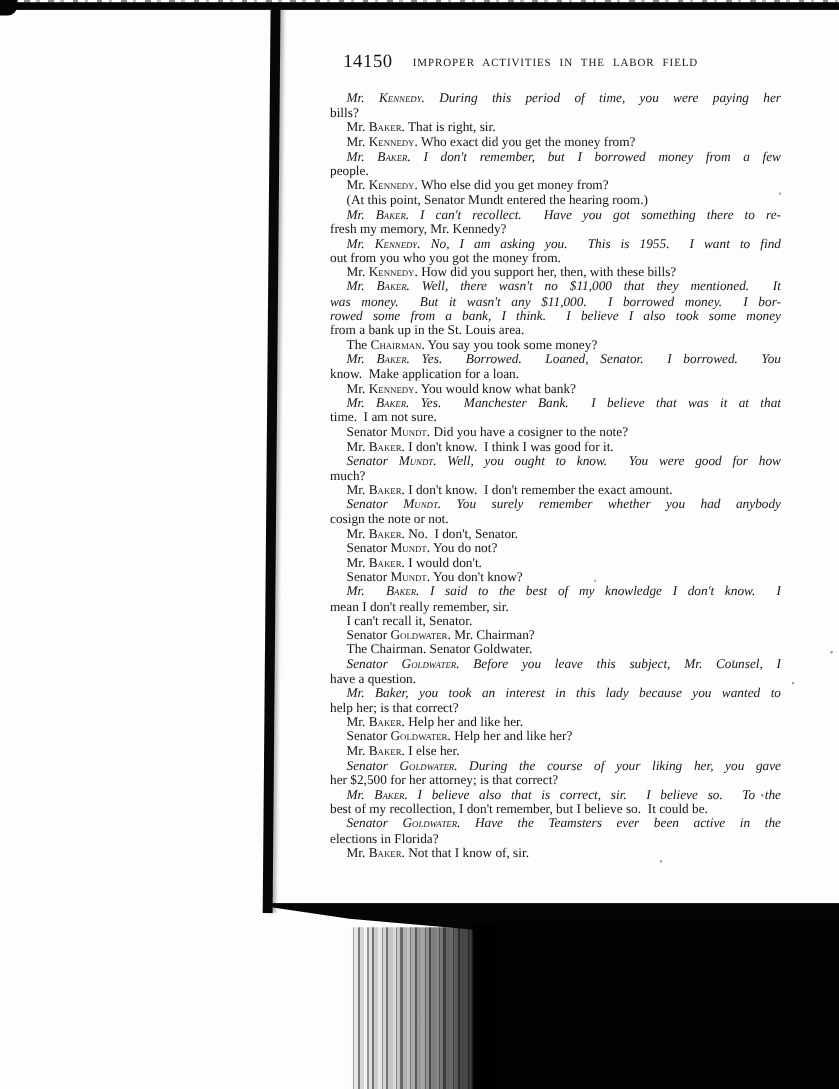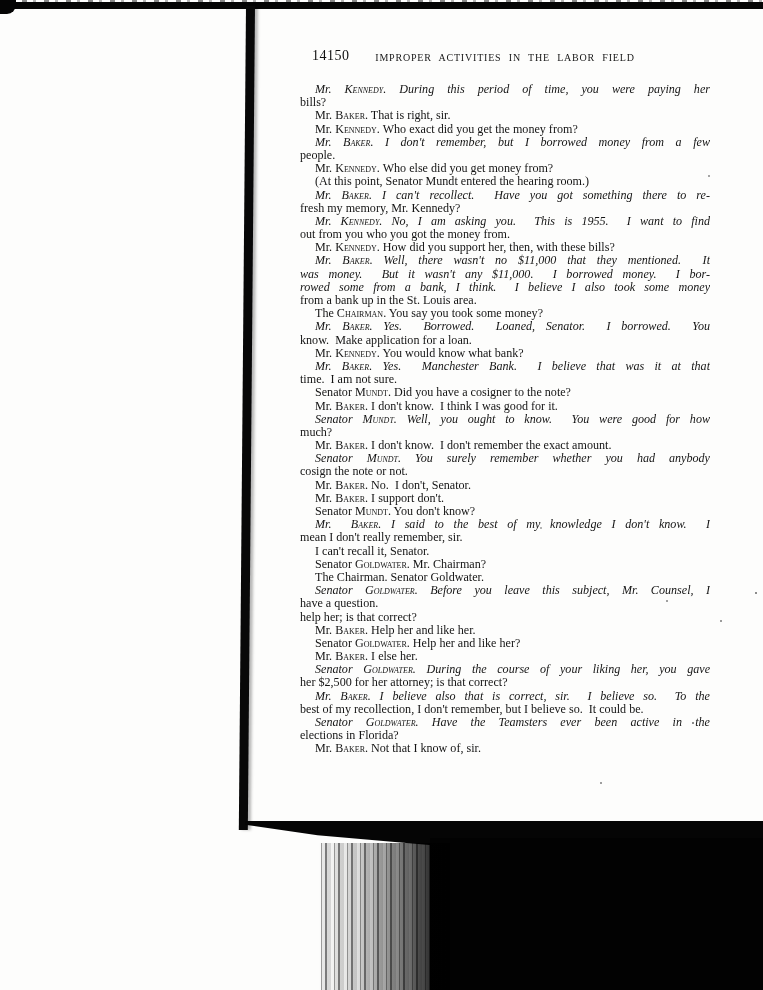--- a/index.html
+++ b/index.html
@@ -41,21 +41,21 @@
     box-shadow:
       455px 512px 0 #8c8c8c, 420px 540px 0 #9b9b9b, 150px 48px 0 #b0b0b0,
       392px 642px 0 #8a8a8a, 300px 702px 0 #9e9e9e, 408px 95px 0 #a5a5a5,
       240px 447px 0 #b3b3b3, 366px 520px 0 #a0a0a0;
   }
 
   
   .header{position:absolute;left:300px;top:48px;width:410px;height:16px;color:#141414;}
   .page-number{
     position:absolute;left:12px;top:0;
-    font-size:14px;line-height:16px;letter-spacing:0.5px;color:#101010;
+    font-size:17px;line-height:16px;letter-spacing:0.5px;color:#101010;
   }
   .running-title{
     position:absolute;left:0;right:0;top:4px;text-align:center;
     font-size:10px;font-weight:normal;letter-spacing:0.8px;word-spacing:4px;color:#181818;
   }
   .transcript{
     position:absolute;left:300px;top:83px;width:410px;
     font-size:12.1px;line-height:13.2px;color:#141414;
   }
   .line{
@@ -105,29 +105,31 @@
       <div class="line indent just"><span>Mr. </span><span class="sc">Baker</span><span>. Yes.  Manchester Bank.  I believe that was it at that</span></div>
       <div class="line"><span>time.  I am not sure.</span></div>
       <div class="line indent"><span>Senator </span><span class="sc">Mundt</span><span>. Did you have a cosigner to the note?</span></div>
       <div class="line indent"><span>Mr. </span><span class="sc">Baker</span><span>. I don't know.  I think I was good for it.</span></div>
       <div class="line indent just"><span>Senator </span><span class="sc">Mundt</span><span>. Well, you ought to know.  You were good for how</span></div>
       <div class="line"><span>much?</span></div>
       <div class="line indent"><span>Mr. </span><span class="sc">Baker</span><span>. I don't know.  I don't remember the exact amount.</span></div>
       <div class="line indent just"><span>Senator </span><span class="sc">Mundt</span><span>. You surely remember whether you had anybody</span></div>
       <div class="line"><span>cosign the note or not.</span></div>
       <div class="line indent"><span>Mr. </span><span class="sc">Baker</span><span>. No.  I don't, Senator.</span></div>
-      <div class="line indent"><span>Mr. </span><span class="sc">Baker</span><span>. I support don't.</span></div>
+      <div class="line indent"><span>Senator </span><span class="sc">Mundt</span><span>. You do not?</span></div>
+      <div class="line indent"><span>Mr. </span><span class="sc">Baker</span><span>. I would don't.</span></div>
       <div class="line indent"><span>Senator </span><span class="sc">Mundt</span><span>. You don't know?</span></div>
       <div class="line indent just"><span>Mr.  </span><span class="sc">Baker</span><span>. I said to the best of my knowledge I don't know.  I</span></div>
       <div class="line"><span>mean I don't really remember, sir.</span></div>
       <div class="line indent"><span>I can't recall it, Senator.</span></div>
       <div class="line indent"><span>Senator </span><span class="sc">Goldwater</span><span>. Mr. Chairman?</span></div>
       <div class="line indent"><span>The Chairman. Senator Goldwater.</span></div>
       <div class="line indent just"><span>Senator </span><span class="sc">Goldwater</span><span>. Before you leave this subject, Mr. Counsel, I</span></div>
       <div class="line"><span>have a question.</span></div>
+      <div class="line indent just"><span>Mr. Baker, you took an interest in this lady because you wanted to</span></div>
       <div class="line"><span>help her; is that correct?</span></div>
       <div class="line indent"><span>Mr. </span><span class="sc">Baker</span><span>. Help her and like her.</span></div>
       <div class="line indent"><span>Senator </span><span class="sc">Goldwater</span><span>. Help her and like her?</span></div>
       <div class="line indent"><span>Mr. </span><span class="sc">Baker</span><span>. I else her.</span></div>
       <div class="line indent just"><span>Senator </span><span class="sc">Goldwater</span><span>. During the course of your liking her, you gave</span></div>
       <div class="line"><span>her $2,500 for her attorney; is that correct?</span></div>
       <div class="line indent just"><span>Mr. </span><span class="sc">Baker</span><span>. I believe also that is correct, sir.  I believe so.  To the</span></div>
       <div class="line"><span>best of my recollection, I don't remember, but I believe so.  It could be.</span></div>
       <div class="line indent just"><span>Senator </span><span class="sc">Goldwater</span><span>. Have the Teamsters ever been active in the</span></div>
       <div class="line"><span>elections in Florida?</span></div>

